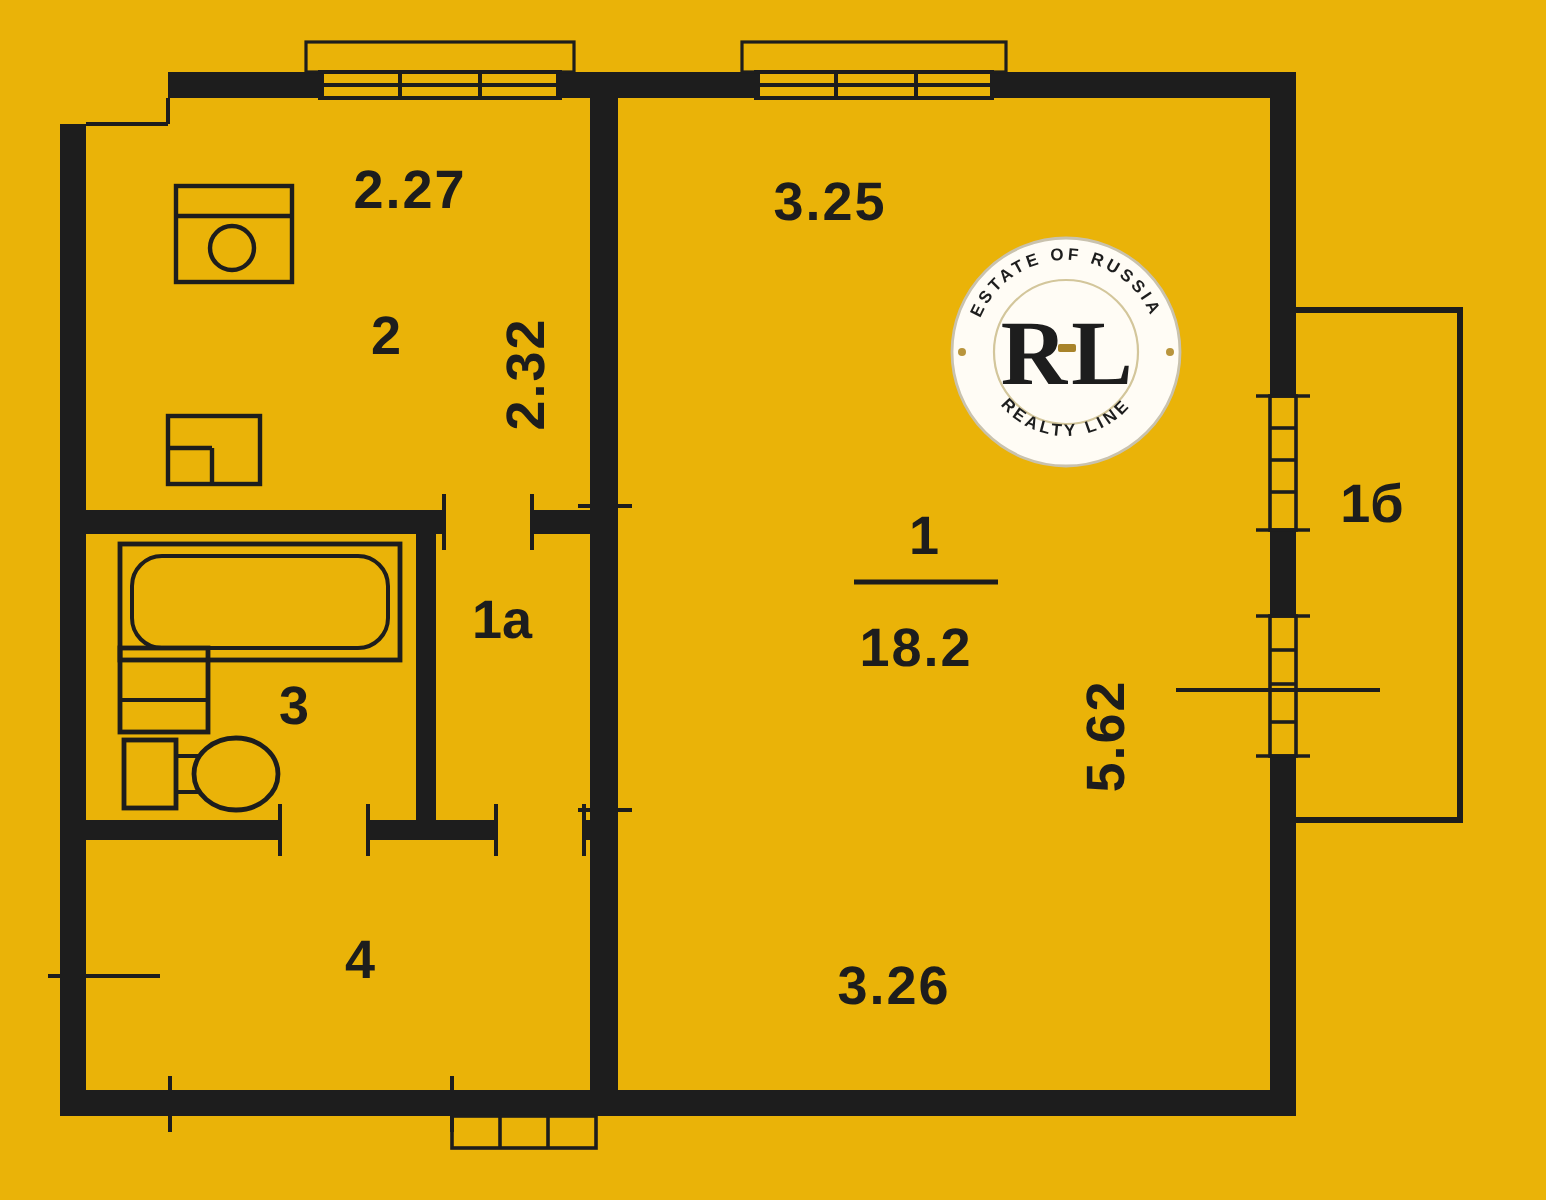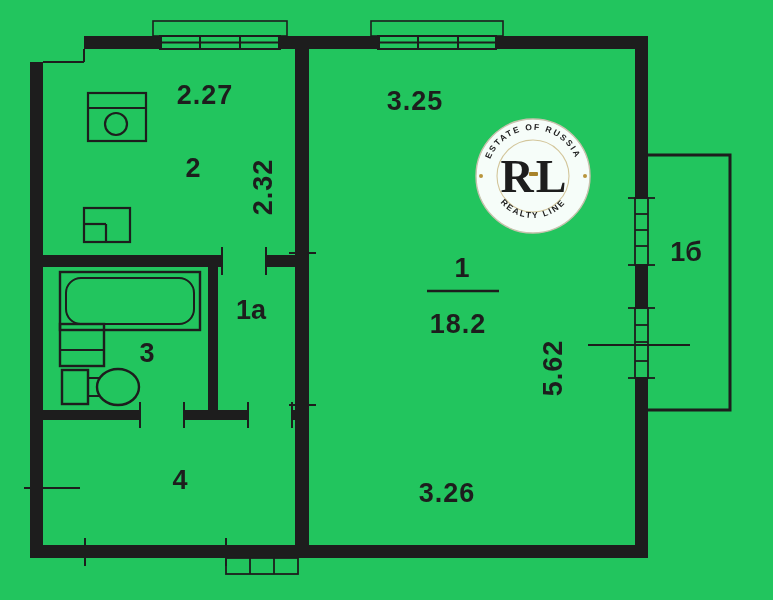--- a/index.html
+++ b/index.html
@@ -1,19 +1,19 @@
 <!DOCTYPE html>
 <html><head>
 <meta charset="utf-8">
 <style>
   html,body{margin:0;padding:0;background:#ffffff;}
   .canvas{
     position:relative;
     width:773px;height:600px;
-    background:#22c55e;
+    background:#eab308;
     font-family:"Liberation Sans", sans-serif;
     overflow:hidden;
   }
   svg{position:absolute;top:0;left:0;}
   text{fill:#1d1d1d;}
   .dim{font-size:27px;font-weight:600;letter-spacing:1px;}
   .roomnum{font-size:27px;font-weight:600;}
   .wm-arc{font-size:8.5px;font-weight:700;letter-spacing:1.8px;font-family:"Liberation Sans",sans-serif;}
   .wm-mono{font-family:"Liberation Serif",serif;font-weight:700;font-size:46px;}
 </style>

